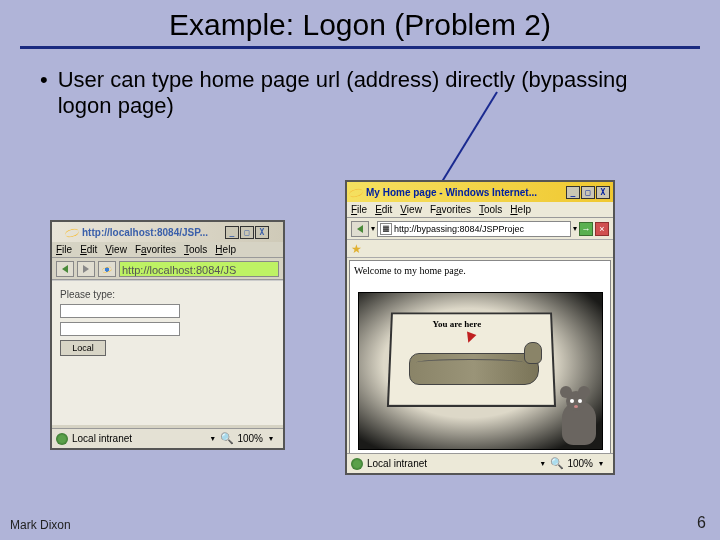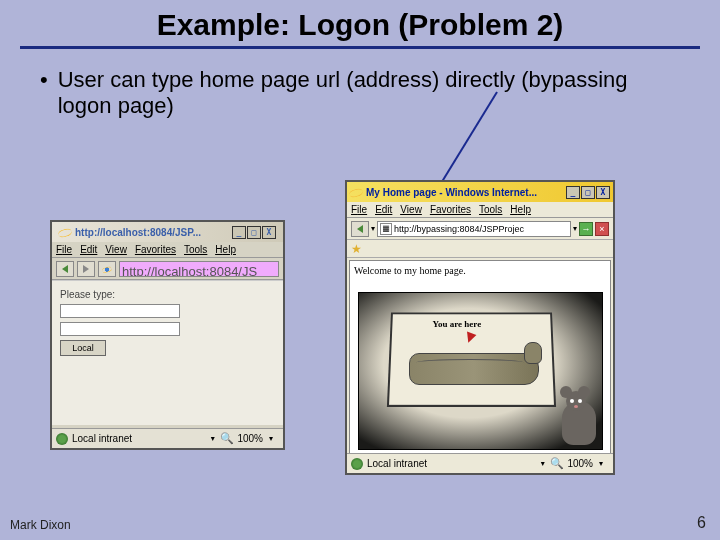--- a/index.html
+++ b/index.html
@@ -6,21 +6,21 @@
   body {
     width: 720px;
     height: 540px;
     background: #b0b4d8;
     font-family: Arial, sans-serif;
     position: relative;
     overflow: hidden;
   }
   .title {
     font-size: 30px;
-    font-weight: bold;
+    font-weight: normal;
     text-align: center;
     padding: 8px 0 4px;
     border-bottom: 3px solid #1a2a80;
     margin: 0 20px;
     color: #000;
   }
   .bullet-area {
     padding: 18px 40px;
     font-size: 22px;
     color: #000;
@@ -73,21 +73,21 @@
     width: 235px;
     height: 230px;
     background: #d6d3c4;
     border: 2px solid #555;
   }
   .win-left .titlebar {
     height: 20px;
     background: linear-gradient(90deg,#e8e4d8,#cfcab8);
     display: flex;
     align-items: center;
-    padding: 0 7px;
+    padding: 0 14px;
     font-size: 10px;
     color: #3a5faa;
     font-weight: bold;
   }
   .tb-icon {
     width: 12px; height: 12px;
     margin-right: 4px;
     display: inline-block;
     position: relative;
   }
@@ -119,21 +119,21 @@
     font-family: monospace;
   }
   .menubar {
     height: 16px;
     display: flex;
     align-items: center;
     font-size: 10px;
     padding: 0 4px;
     border-bottom: 1px solid #999;
   }
-  .menubar span { margin-right: 8px; text-decoration: underline; }
+  .menubar span { margin-right: 8px; }
   .menubar span u { text-decoration: underline; }
   .toolbar {
     height: 22px;
     display: flex;
     align-items: center;
     padding: 0 4px;
     border-bottom: 1px solid #999;
     gap: 3px;
   }
   .tb-btn {
@@ -141,22 +141,22 @@
     border: 1px solid #888;
     background: #e0ddd0;
     display: flex; align-items: center; justify-content: center;
   }
   .arrow-l { width:0;height:0;border-top:4px solid transparent;border-bottom:4px solid transparent;border-right:6px solid #4a8a3a; }
   .arrow-r { width:0;height:0;border-top:4px solid transparent;border-bottom:4px solid transparent;border-left:6px solid #888; }
   .urlbox {
     flex: 1;
     height: 16px;
     border: 1px solid #888;
-    background: #f0abfc;
-    font-size: 13px;
+    background: #bef264;
+    font-size: 11px;
     padding: 2px;
     color: #555;
     overflow: hidden;
     white-space: nowrap;
   }
   .win-left .content {
     background: #eeece3;
     height: 145px;
     padding: 8px;
     border-top: 1px solid #ccc;

